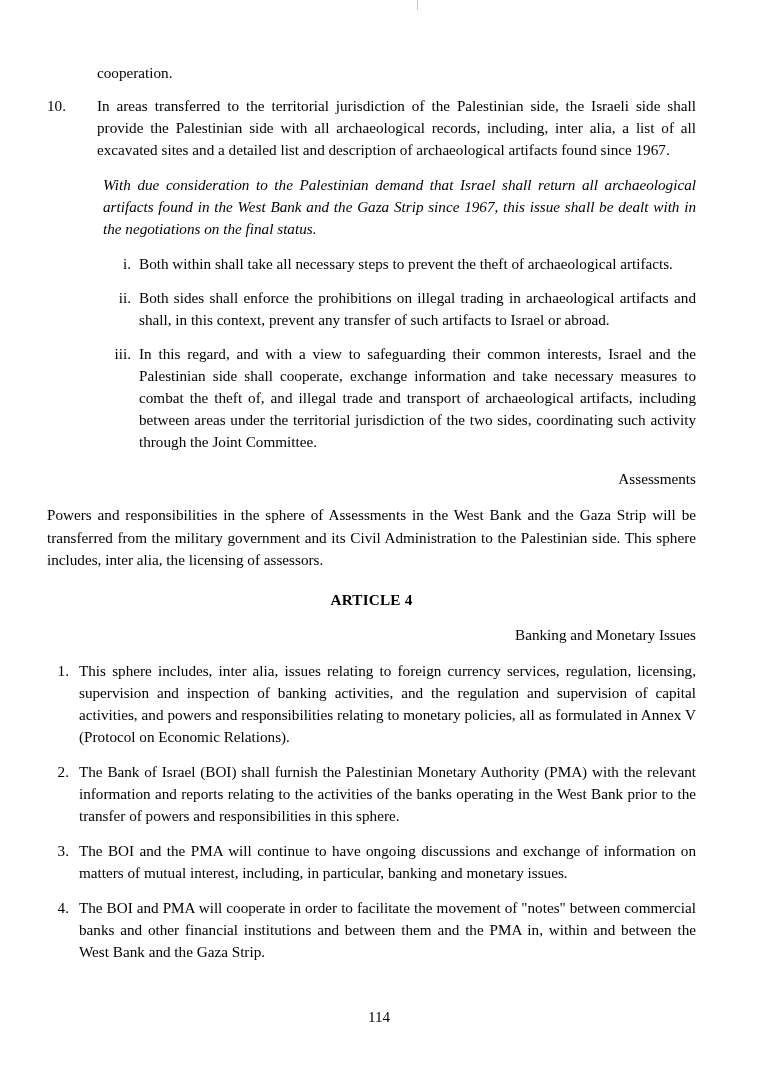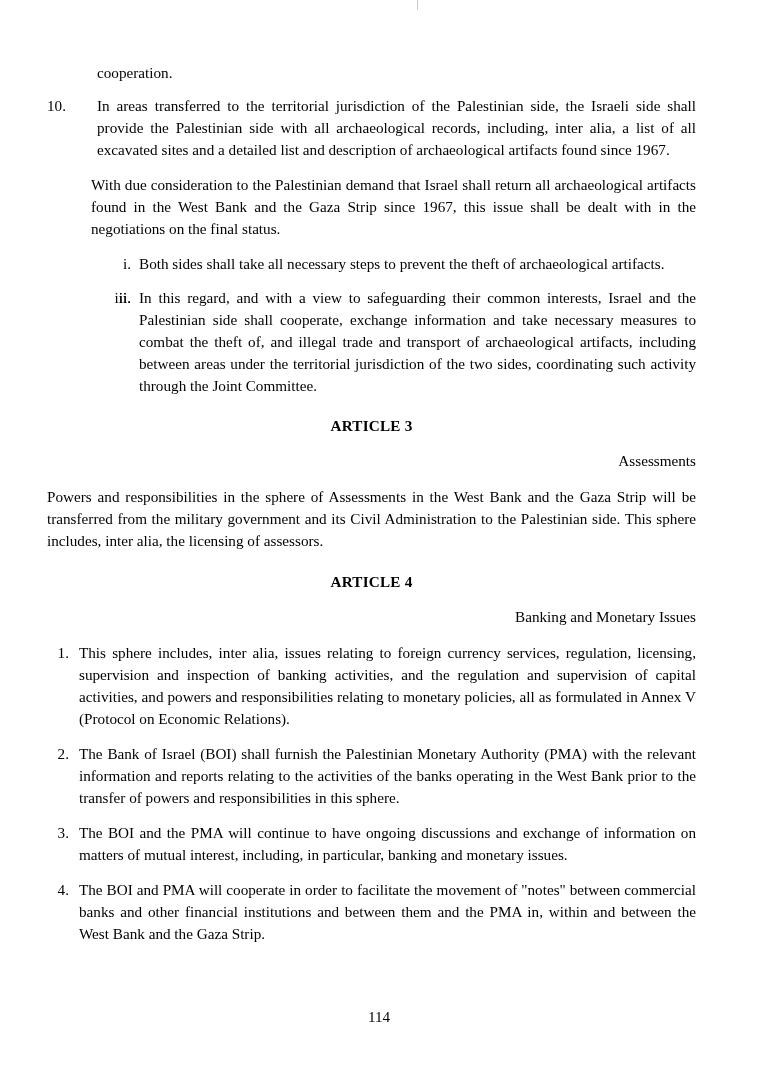--- a/index.html
+++ b/index.html
@@ -40,21 +40,22 @@
     padding-left: 0;
   }
   .num-item .numlabel {
     position: absolute;
     left: -50px;
     top: 0;
     font-size: 15.2px;
     text-align: left;
   }
   .indent-block {
-    margin-left: 44px;
+    margin-left: 56px;
+    font-style: italic;
   }
   
   .roman-list {
     margin: 0 0 0 50px;
     padding: 0;
     list-style: none;
   }
   .roman-list li {
     position: relative;
     padding-left: 42px;
@@ -138,32 +139,32 @@
   <div class="para num-item">
     <span class="numlabel">10.</span>
     <span>In areas transferred to the territorial jurisdiction of the Palestinian side, the Israeli side shall provide the Palestinian side with all archaeological records, including, inter alia, a list of all excavated sites and a detailed list and description of archaeological artifacts found since 1967.</span>
   </div>
 
   <p class="para indent-block">With due consideration to the Palestinian demand that Israel shall return all archaeological artifacts found in the West Bank and the Gaza Strip since 1967, this issue shall be dealt with in the negotiations on the final status.</p>
 
   <ul class="roman-list">
     <li>
       <span class="rlabel">i.</span>
-      <span>Both sides shall take all necessary steps to prevent the theft of archaeological artifacts.</span>
+      <span>Both within shall take all necessary steps to prevent the theft of archaeological artifacts.</span>
     </li>
     <li>
       <span class="rlabel">ii.</span>
+      <span>Both sides shall enforce the prohibitions on illegal trading in archaeological artifacts and shall, in this context, prevent any transfer of such artifacts to Israel or abroad.</span>
     </li>
     <li>
       <span class="rlabel">iii.</span>
       <span>In this regard, and with a view to safeguarding their common interests, Israel and the Palestinian side shall cooperate, exchange information and take necessary measures to combat the theft of, and illegal trade and transport of archaeological artifacts, including between areas under the territorial jurisdiction of the two sides, coordinating such activity through the Joint Committee.</span>
     </li>
   </ul>
 
-  <h2 class="article-title">ARTICLE 3</h2>
   <div class="article-sub">Assessments</div>
   <p class="full-para">Powers and responsibilities in the sphere of Assessments in the West Bank and the Gaza Strip will be transferred from the military government and its Civil Administration to the Palestinian side. This sphere includes, inter alia, the licensing of assessors.</p>
 
   <h2 class="article-title">ARTICLE 4</h2>
   <div class="article-sub">Banking and Monetary Issues</div>
 
   <ul class="dec-list">
     <li>
       <span class="dlabel">1.</span>
       <span>This sphere includes, inter alia, issues relating to foreign currency services, regulation, licensing, supervision and inspection of banking activities, and the regulation and supervision of capital activities, and powers and responsibilities relating to monetary policies, all as formulated in Annex V (Protocol on Economic Relations).</span>

